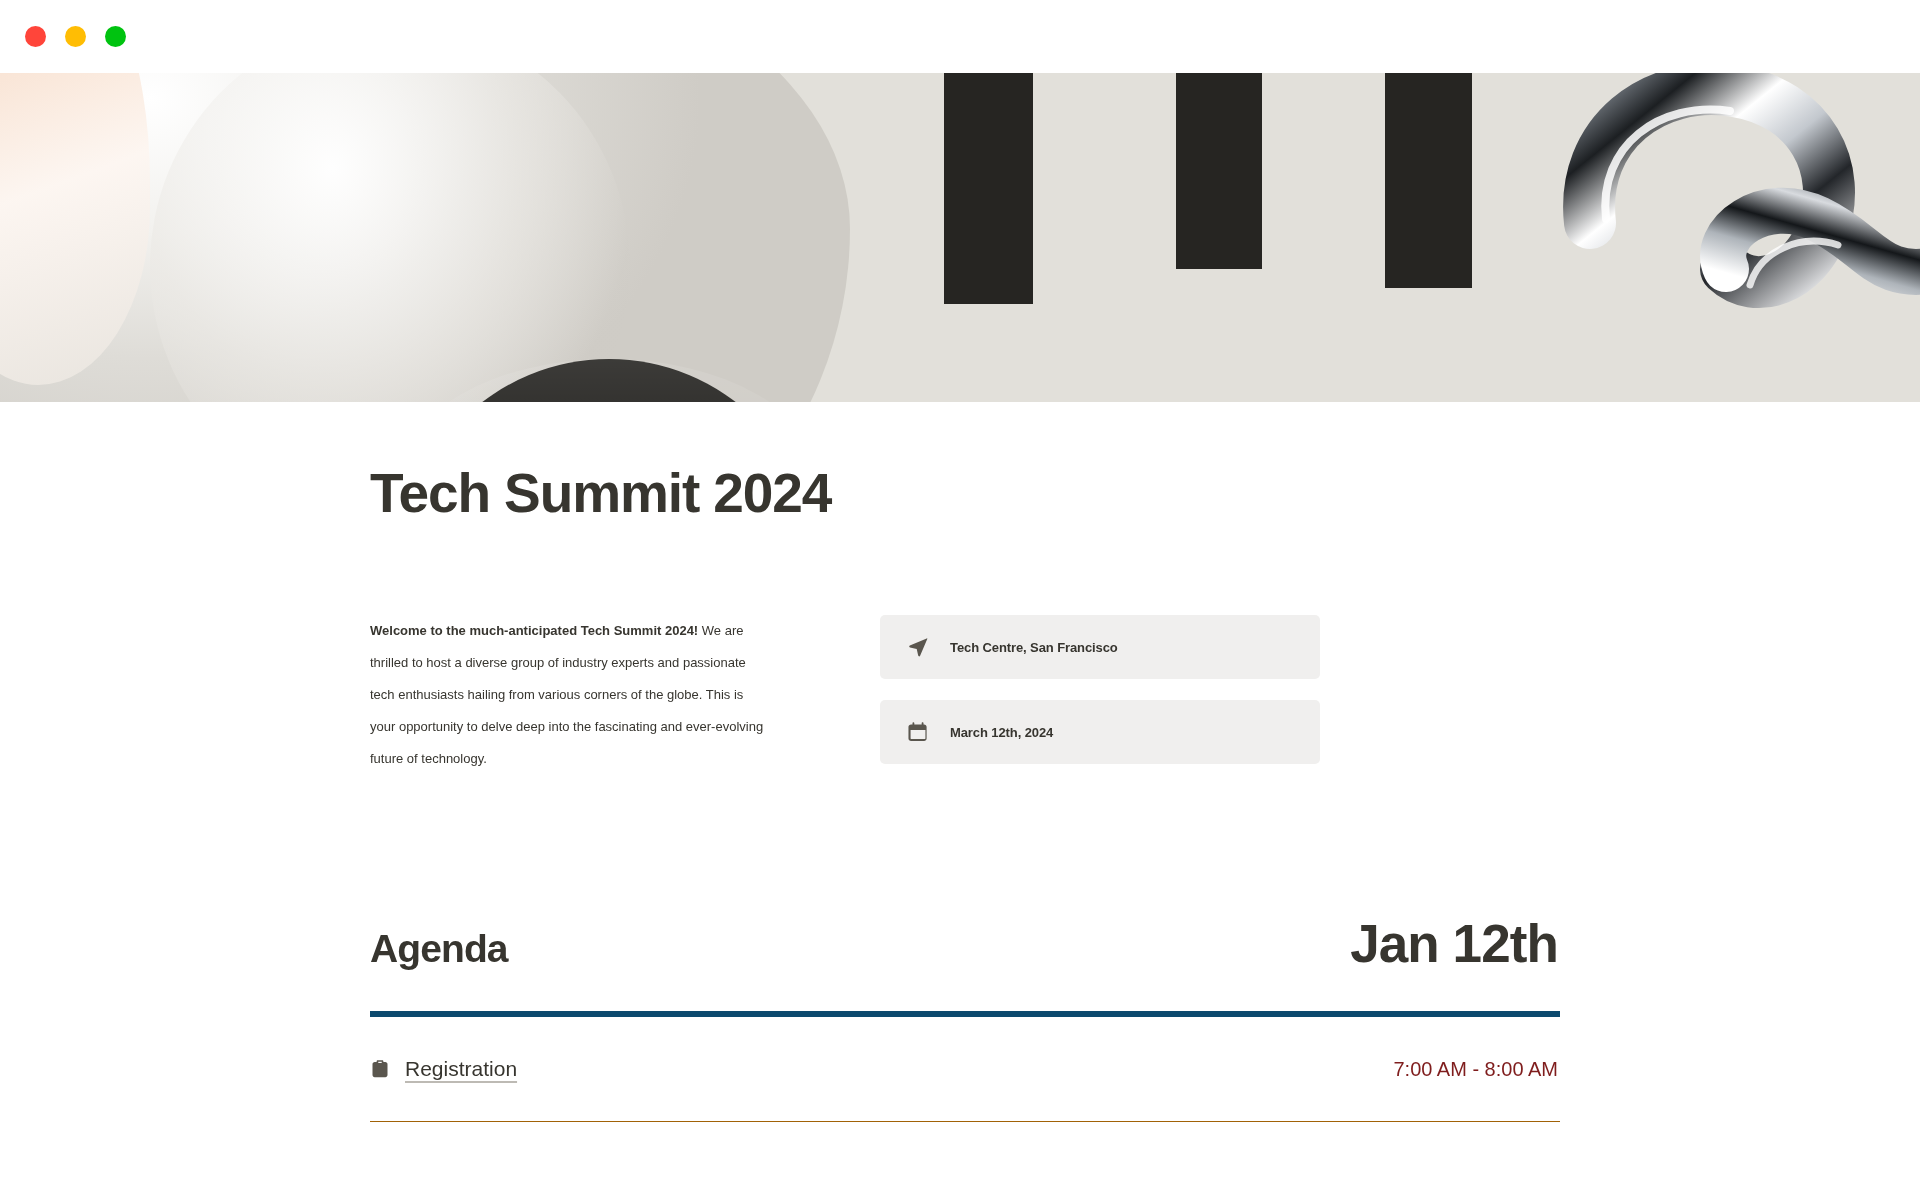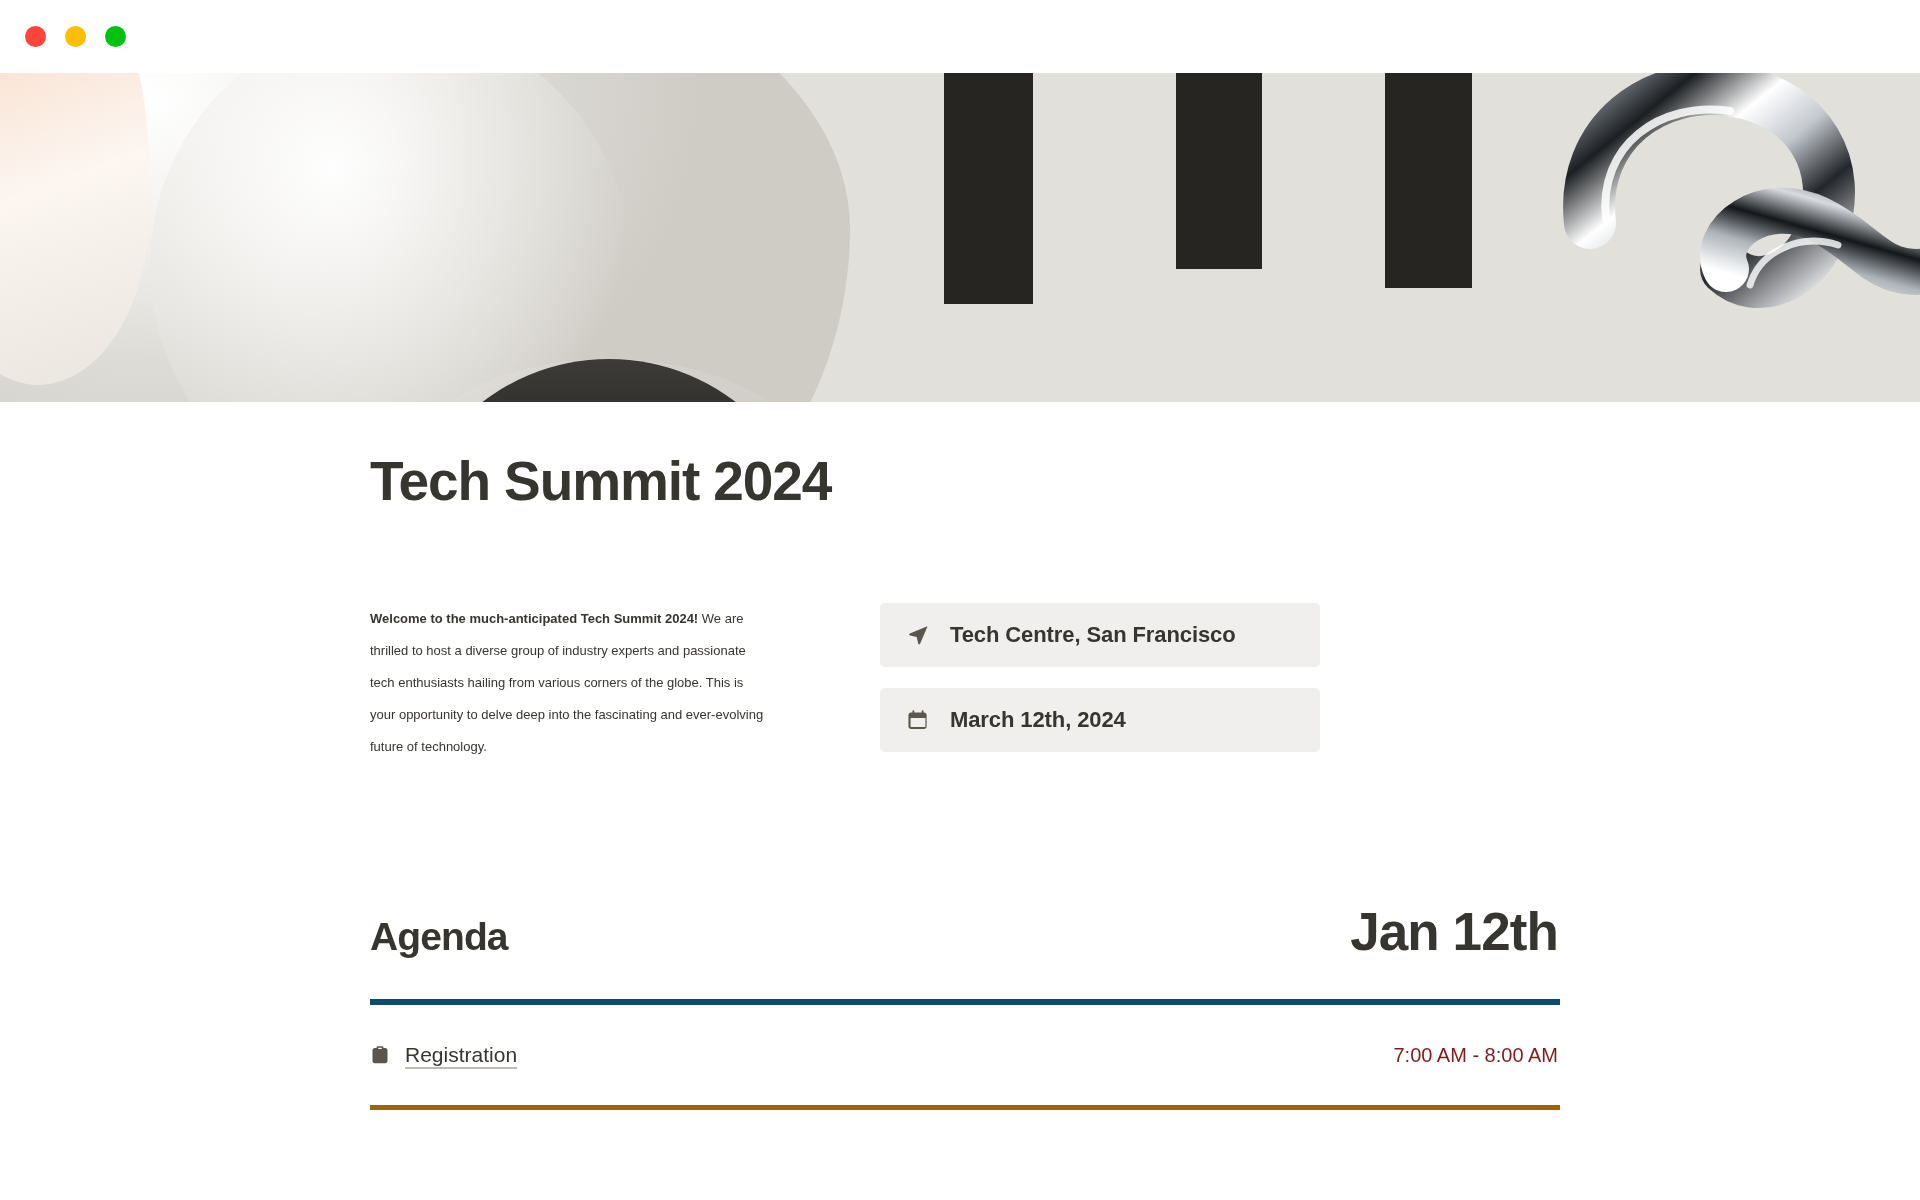--- a/index.html
+++ b/index.html
@@ -89,21 +89,21 @@
   
   .page { width:1920px; padding:0; background:#ffffff; }
   .content { width:1200px; margin:0 auto; padding-left:0; }
   .inner { margin-left:10px; }
 
   h1.page-title {
     font-size:55px;
     font-weight:bold;
     letter-spacing:-1.1px;
     color:#37352f;
-    margin-top:47px;
+    margin-top:59px;
     margin-left:0;
   }
 
   .cols {
     display:flex;
     gap:110px;
     margin-top:90px;
   }
   .col-left { width:400px; flex:none; }
   .col-right { width:440px; flex:none; }
@@ -120,21 +120,21 @@
     border-radius:5px;
     height:64px;
     display:flex;
     align-items:center;
     padding-left:27px;
     margin-bottom:21px;
     gap:21px;
   }
   .info-card:last-child { margin-bottom:0; }
   .info-label {
-    font-size:22px;
+    font-size:13px;
     font-weight:bold;
     color:#37352f;
     letter-spacing:-0.1px;
   }
   .ic { width:22px; height:22px; flex:none; display:block; fill:#5a564e; }
 
   
   .agenda { margin-top:138px; }
   .agenda-head {
     display:flex;
@@ -154,21 +154,21 @@
     font-weight:bold;
     letter-spacing:-0.9px;
     color:#37352f;
     padding-right:2px;
   }
   .agenda-row {
     display:flex;
     justify-content:space-between;
     align-items:center;
     height:105px;
-    border-bottom:5px solid #a16207;
+    border-bottom:1px solid #a16207;
   }
   .agenda-item { display:flex; align-items:center; gap:15px; }
   .agenda-item-label {
     font-size:21px;
     color:#37352f;
     text-decoration:underline;
     text-underline-offset:5px;
     text-decoration-color:#bdbab4;
     text-decoration-thickness:1.5px;
   }

